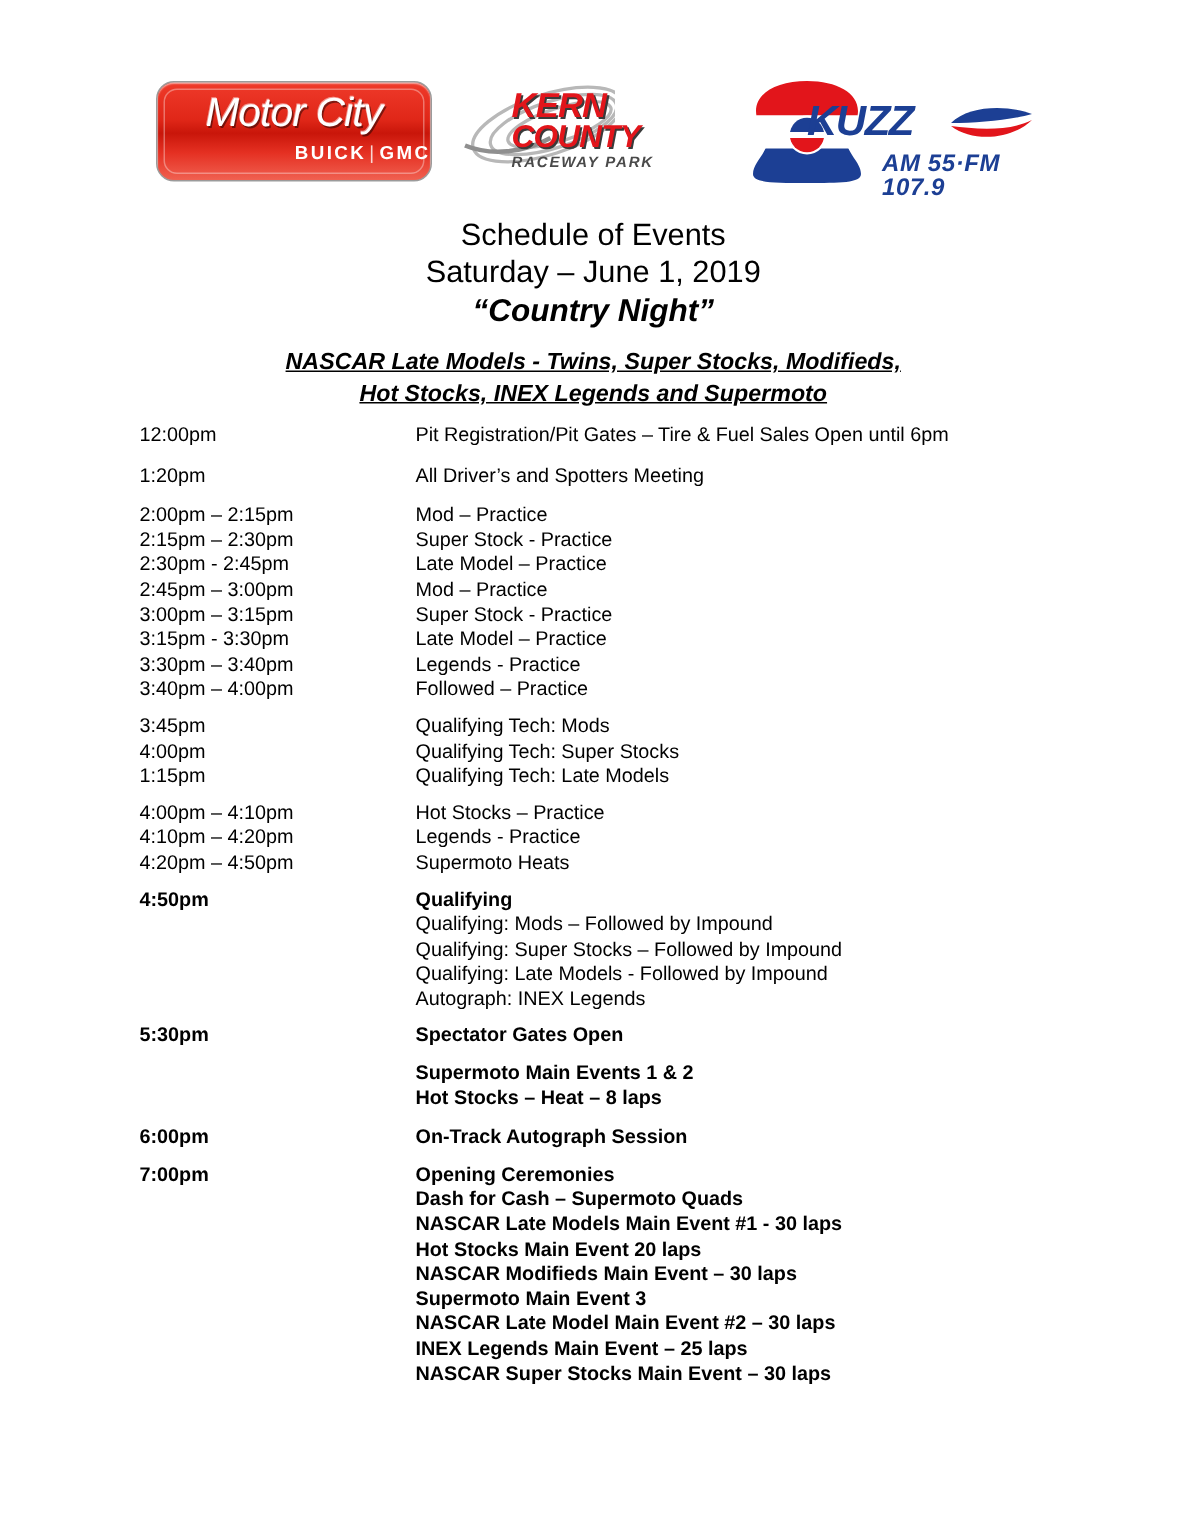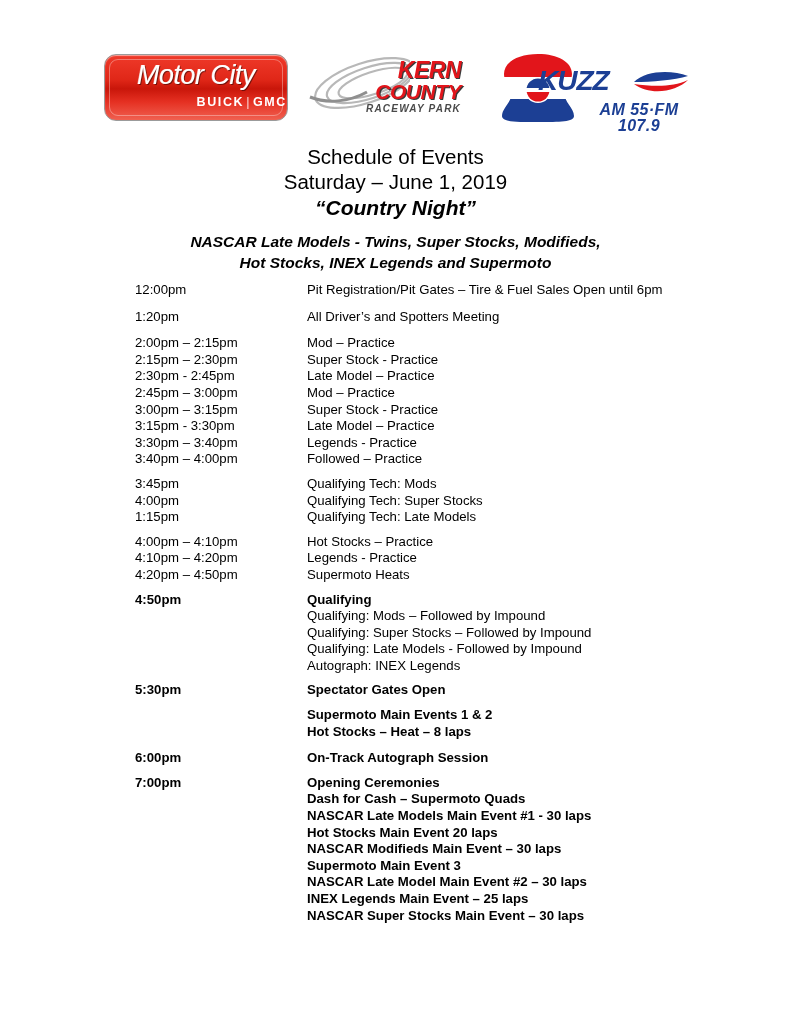--- a/index.html
+++ b/index.html
@@ -91,21 +91,21 @@
     left: 0;
     top: 2px;
     width: 105px;
     height: 62px;
   }
   .kc-text {
     position: absolute;
     left: 36px;
     top: 10px;
     width: 120px;
-    text-align: right;
+    text-align: left;
   }
   .kc-kern, .kc-county {
     font-style: italic;
     font-weight: bold;
     font-size: 23px;
     letter-spacing: -0.5px;
     line-height: 0.95;
     color: #e2151b;
     text-shadow: 1.2px 1.2px 0 #3a3a3a;
   }
@@ -148,21 +148,20 @@
   .kz-tag {
     position: absolute;
     left: 108px;
     top: 50px;
     font-style: italic;
     font-weight: bold;
     font-size: 16px;
     letter-spacing: 0.4px;
     color: #1c3f94;
     line-height: 1;
-    text-align: center;
   }
   .kz-swoosh {
     position: absolute;
     left: 152px;
     top: 16px;
     width: 58px;
     height: 30px;
   }
 
   
@@ -192,20 +191,21 @@
     top: 231px;
     left: 0;
     width: 791px;
     text-align: center;
   }
   .s-line {
     font-size: 15.5px;
     font-weight: bold;
     font-style: italic;
     line-height: 21px;
+    text-decoration: underline;
   }
 
   
   .schedule {
     position: absolute;
     top: 282px;
     left: 0;
     width: 791px;
   }
   .grp { display: block; }
@@ -213,27 +213,25 @@
     position: relative;
     height: 16.6px;
     font-size: 13.2px;
     line-height: 16.6px;
     white-space: nowrap;
   }
   .time {
     position: absolute;
     left: 93px;
     top: 0;
-    margin-left: 42px;
   }
   .evt {
     position: absolute;
     left: 277px;
     top: 0;
-    margin-left: 30px;
   }
   .b { font-weight: bold; }
   .gap-lg { height: 10px; }
   .gap-md { height: 8px; }
 </style>
 </head>
 <body>
 
 <div class="logo-bar">
 

